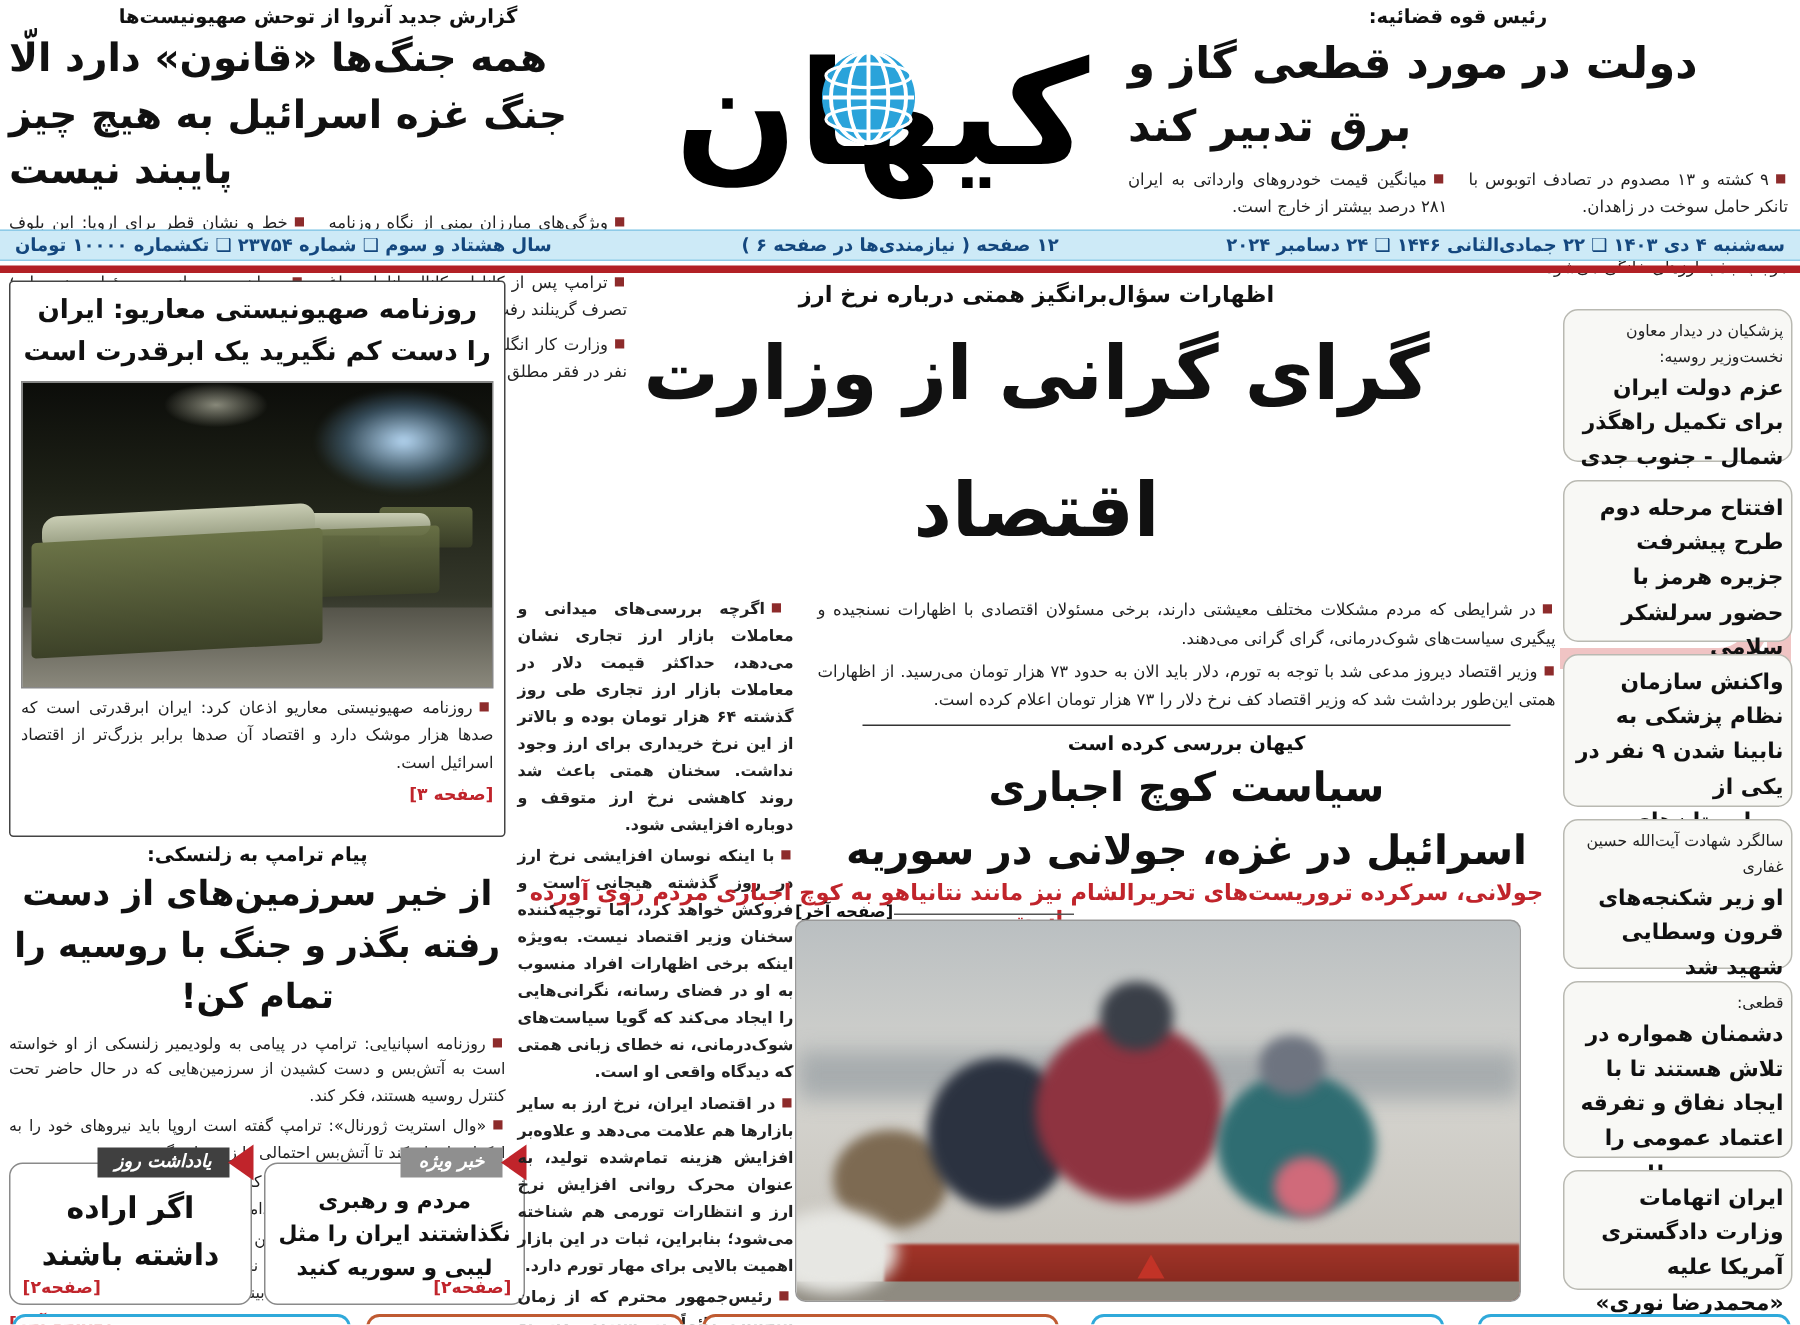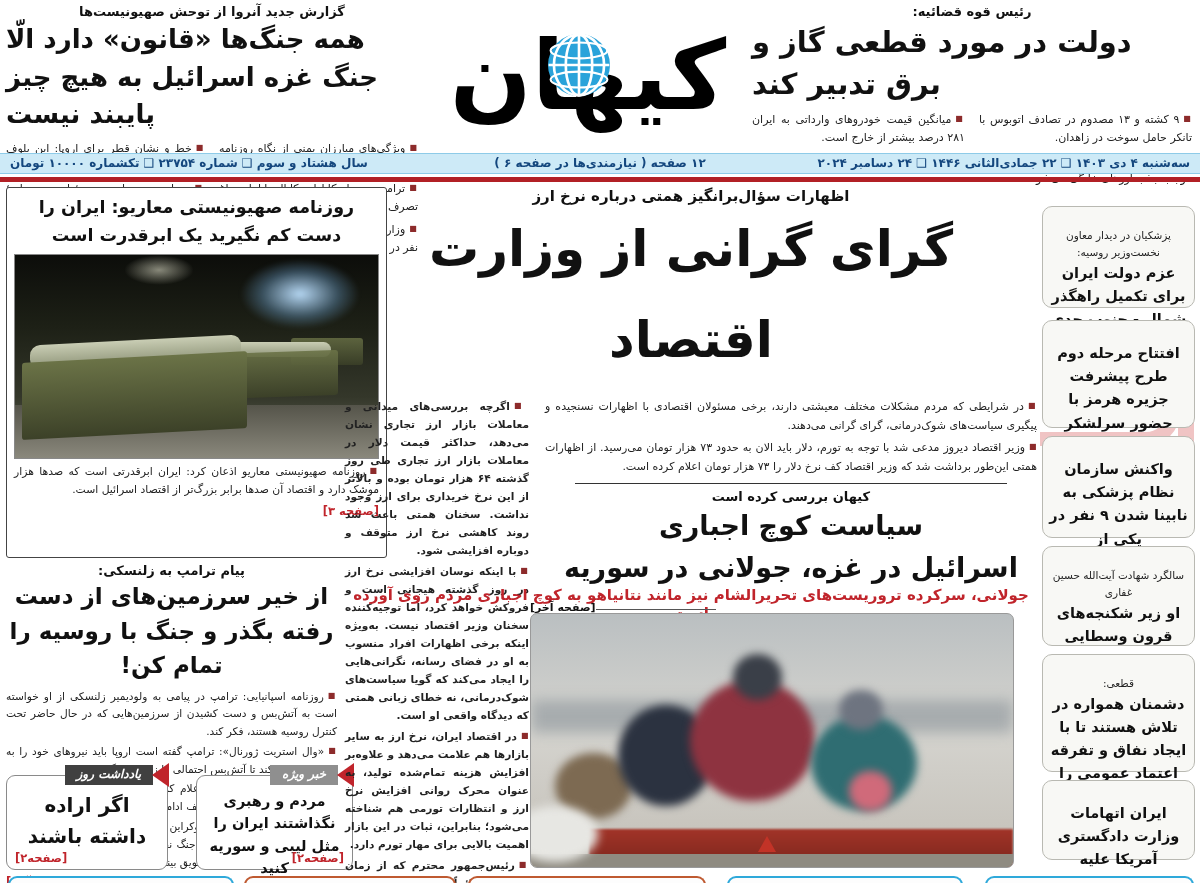--- a/index.html
+++ b/index.html
@@ -29,42 +29,42 @@
   
   .datebar { position:absolute; left:0; right:0; top:153px; height:21px; background:#cdeaf7; border-top:1px solid #8ecbe8; border-bottom:1px solid #8ecbe8; font-size:12px; font-weight:bold; color:#14477e; }
   .datebar span { position:absolute; top:2px; white-space:nowrap; }
   .db-right { right:10px; }
   .db-center { left:50%; transform:translateX(-50%); }
   .db-left { left:10px; }
 
   .redrule { position:absolute; left:0; right:0; top:177px; height:2px; border-top:3px solid #b22025; border-bottom:2px solid #b22025; }
 
   
-  .maariv-box { position:absolute; left:6px; top:187px; width:381px; height:371px; border:1.5px solid #444; border-radius:3px; padding:5px 7px; background:#fff; }
+  .maariv-box { position:absolute; left:6px; top:187px; width:331px; height:371px; border:1.5px solid #444; border-radius:3px; padding:5px 7px; background:#fff; }
   .maariv-head { font-size:17.5px; font-weight:bold; text-align:center; line-height:1.6; }
   .tunnel-photo { position:relative; width:100%; height:205px; margin:5px 0 4px; border:1px solid #888; overflow:hidden; background:linear-gradient(180deg,#0c0d0a 0%,#1d2016 35%,#34372a 70%,#6d6c5f 100%); }
   .t-glow1 { position:absolute; left:62%; top:2%; width:120px; height:70px; background:radial-gradient(ellipse at center,rgba(190,225,255,.95),rgba(120,180,230,.35) 45%,transparent 70%); filter:blur(2px); }
   .t-glow2 { position:absolute; left:30%; top:0; width:70px; height:30px; background:radial-gradient(ellipse at center,rgba(255,255,230,.5),transparent 70%); }
   .t-floor { position:absolute; left:0; bottom:0; width:100%; height:26%; background:linear-gradient(180deg,#55544a,#8a887c); }
   .truck { position:absolute; background:linear-gradient(180deg,#6b7347,#3c4128); border-radius:3px; }
   .truck.m1 { left:2%; bottom:12%; width:62%; height:38%; transform:skewY(-3deg); }
   .truck.m2 { left:55%; bottom:30%; width:34%; height:22%; transform:skewY(-2deg); opacity:.9; }
   .truck.m3 { left:76%; bottom:46%; width:20%; height:13%; opacity:.8; }
   .missile { position:absolute; background:linear-gradient(180deg,#c9cdb4,#8e9478); border-radius:10px; }
   .missile.s1 { left:4%; bottom:46%; width:58%; height:12%; transform:skewY(-3deg); }
   .missile.s2 { left:57%; bottom:50%; width:30%; height:7%; }
   .maariv-caption { font-size:10.8px; line-height:1.7; text-align:justify; color:#222; }
 
   .trump-art { position:absolute; left:6px; top:563px; width:331px; }
   .trump-head { font-size:23px; font-weight:bold; text-align:center; line-height:1.5; margin-top:1px; }
   .trump-bullets { margin-top:5px; font-size:10.6px; line-height:1.68; text-align:justify; color:#222; }
   .trump-bullets p { margin-bottom:2px; }
 
   .bottom-box { position:absolute; top:775px; height:95px; border:1.5px solid #8a8a8a; border-radius:9px; background:#fff; padding:14px 6px 4px; text-align:center; }
-  .bb-special { left:196px; width:157px; }
+  .bb-special { left:176px; width:174px; }
   .bb-note { left:6px; width:162px; }
   .ribbon { position:absolute; top:-11px; right:14px; height:20px; line-height:19px; color:#fff; font-size:12px; font-weight:bold; font-style:italic; padding:0 12px; white-space:nowrap; }
   .ribbon.gray { background:#8f8f8f; }
   .ribbon.navy { background:#404040; }
   .ribbon .arr { position:absolute; right:-16px; top:-2px; width:0; height:0; border-top:12px solid transparent; border-bottom:12px solid transparent; border-right:17px solid #c0242b; }
   .bb-special .bb-head { font-size:14.5px; font-weight:bold; line-height:1.55; }
   .bb-note .bb-head { font-size:20px; font-weight:bold; line-height:1.55; }
   .bb-ref-r { position:absolute; bottom:4px; right:8px; }
   .bb-ref-l { position:absolute; bottom:4px; left:8px; }
 
@@ -91,21 +91,21 @@
   .p-head1 { left:42%; top:16%; width:10%; height:18%; background:#3a3f48; }
   .p-head2 { left:64%; top:30%; width:9%; height:16%; background:#6e7480; }
   .p-child { left:66%; top:62%; width:9%; height:16%; background:#d06a7a; }
   .p-bundle { left:5%; top:55%; width:16%; height:26%; background:#7d6a52; }
   .p-truckbed { position:absolute; left:12%; bottom:0; width:88%; height:15%; background:linear-gradient(180deg,#a23428,#7c251c); filter:blur(1px); }
   .p-wheelbar { position:absolute; left:0; bottom:0; width:100%; height:5%; background:#8f8b81; }
   .p-car { position:absolute; left:-4%; bottom:2%; width:18%; height:22%; background:#e7e7e3; border-radius:50%; filter:blur(5px); }
   .p-tri { position:absolute; left:47%; bottom:6%; width:0; height:0; border-left:9px solid transparent; border-right:9px solid transparent; border-bottom:16px solid #c23327; filter:blur(.5px); }
 
   
-  .sb-box { position:absolute; left:1042px; width:153px; border:1.2px solid #b9b9b2; border-radius:10px; background:#f8f8f5; text-align:center; padding:20px 5px; }
+  .sb-box { position:absolute; left:1042px; width:153px; border:1.2px solid #b9b9b2; border-radius:10px; background:#f8f8f5; padding:6px 5px; }
   .sb-kicker { display:block; font-size:10.5px; line-height:1.6; color:#222; }
   .sb-kicker:empty { display:none; }
   .sb-head { display:block; font-size:14.5px; font-weight:bold; line-height:1.6; margin-top:1px; }
   .sb-ref { display:block; margin-top:4px; color:#c0242b; font-weight:bold; font-size:10.5px; }
   .sb1 { top:206px; height:102px; }
   .sb2 { top:320px; height:108px; }
   .sb3 { top:436px; height:102px; }
   .sb4 { top:546px; height:100px; }
   .sb5 { top:654px; height:118px; }
   .sb6 { top:780px; height:80px; }

